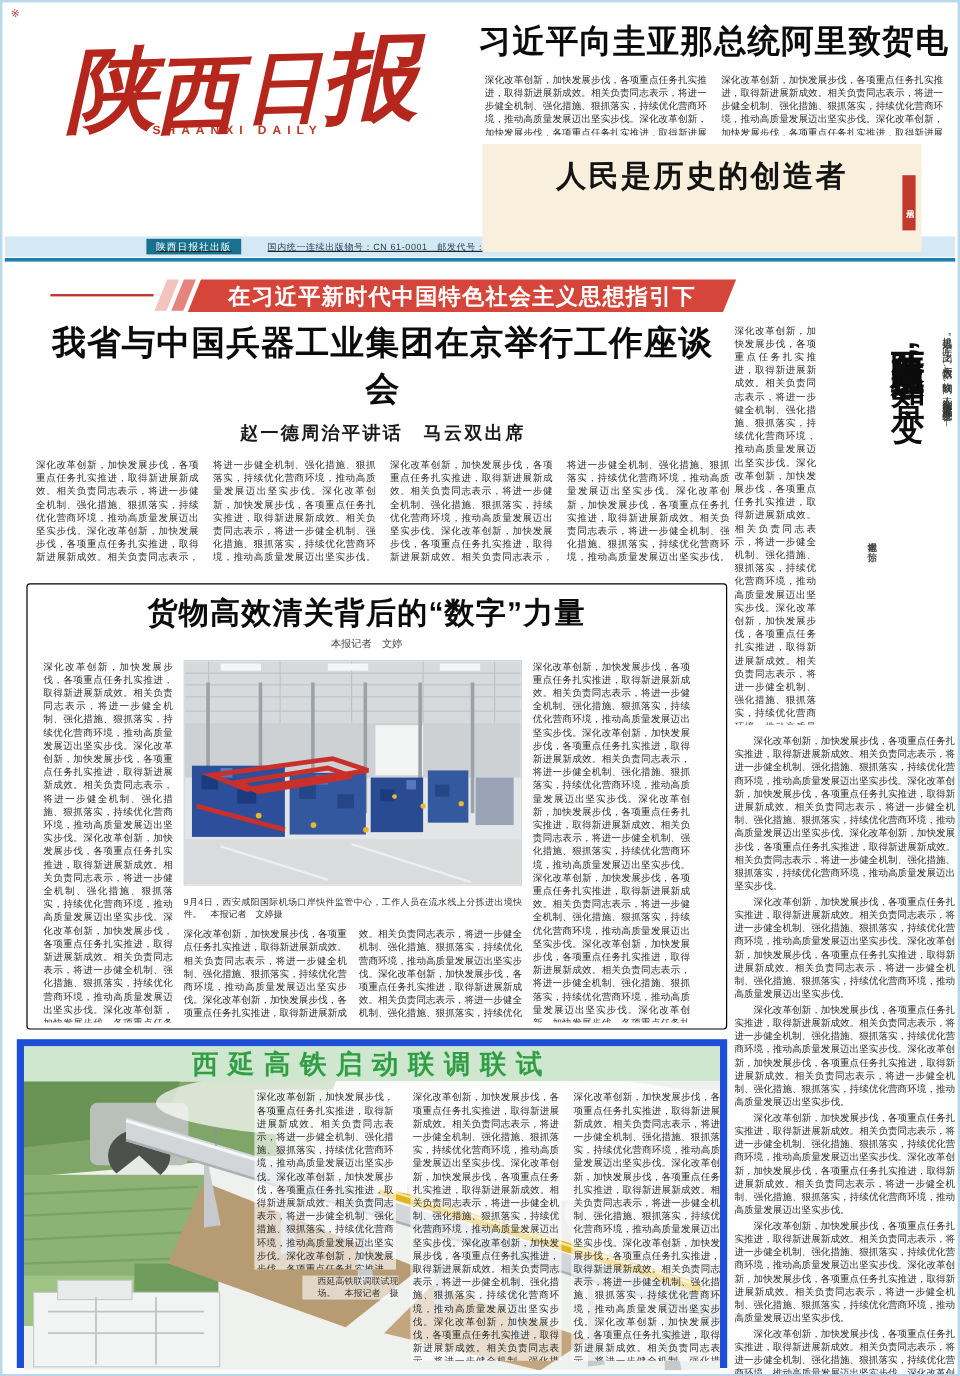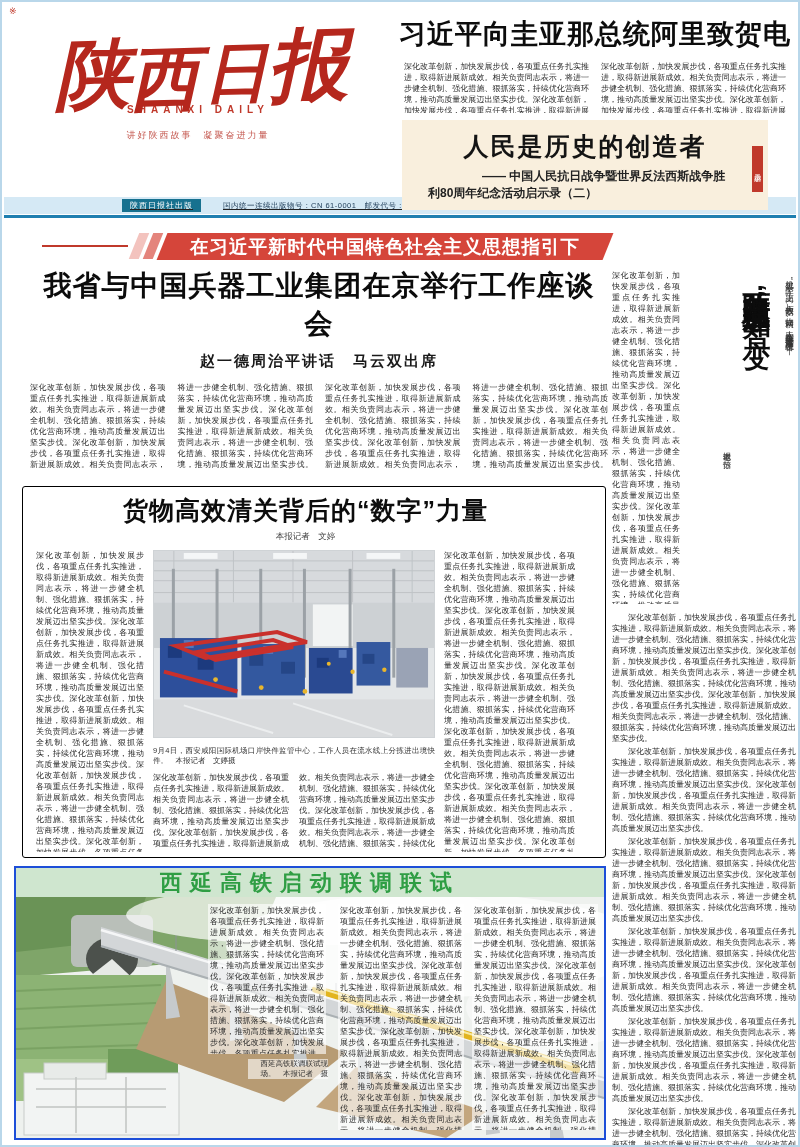--- a/index.html
+++ b/index.html
@@ -68,21 +68,21 @@
   .rb-byline { text-align:center; font-size:8.5px; color:#444; margin-top:4px; filter:blur(.3px); }
   .rb-row { display:flex; gap:9px; margin-top:7px; height:302px; }
   .rb-c1 { width:108px; height:100%; }
   .rb-mid { width:282px; }
   .rb-photo { width:282px; height:188px; border:1px solid #cfd3d6; }
   .rb-cap { margin-top:4px; font-size:7.5px; line-height:10px; color:#333; text-align:justify; filter:blur(.3px); height:22px; overflow:hidden; }
   .rb-mid-cols { margin-top:4px; height:78px; column-count:2; column-gap:10px; }
   .rb-c4 { flex:1; height:100%; }
   
   .greenbox { position:absolute; left:12px; top:864px; width:592px; height:274px;
-    border:2px solid #1d4ed8; background:#fff; }
+    border:6px solid #1d4ed8; background:#fff; }
   .gb-band { height:29px; background:#cfe6cf; text-align:center; }
   .gb-band span { font-size:22px; font-weight:bold; color:#2f9e44; letter-spacing:8px; line-height:29px; }
   .gb-photo { position:relative; width:100%; height:241px; overflow:hidden; }
   .gb-photo svg { position:absolute; left:0; top:0; }
   .gb-col { position:absolute; top:7px; background:rgba(255,255,255,.62); padding:1px 2px; }
   .gb-c1 { left:192px; width:118px; height:150px; }
   .gb-credit { position:absolute; left:232px; top:162px; width:80px; font-size:7.5px; line-height:10px;
     color:#333; text-align:right; filter:blur(.3px); background:rgba(255,255,255,.6); }
   .gb-c2 { left:322px; width:126px; height:226px; }
   .gb-c3 { left:456px; width:126px; height:226px; }
@@ -102,38 +102,36 @@
 
 <div class="page">
 
   <div class="corner-mark">※</div>
 
   <div class="masthead">
     <div class="mh-title">
       <span>陕</span><span>西</span><span>日</span><span>报</span>
     </div>
     <div class="mh-sub">SHAANXI DAILY</div>
-    <div class="mh-slogan">讲好陕西故事　凝聚奋进力量</div>
   </div>
 
   <div class="infobar">
     <span class="badge">陕西日报社出版</span>
     <span class="info">国内统一连续出版物号：CN 61-0001　邮发代号：51-1　第29248期</span>
   </div>
   <div class="toprule"></div>
 
   <div class="tr-zone">
     <div class="tr-headline">习近平向圭亚那总统阿里致贺电</div>
     <div class="tr-cols">
       <div class="c ftxt">深化改革创新，加快发展步伐，各项重点任务扎实推进，取得新进展新成效。相关负责同志表示，将进一步健全机制、强化措施、狠抓落实，持续优化营商环境，推动高质量发展迈出坚实步伐。深化改革创新，加快发展步伐，各项重点任务扎实推进，取得新进展新成效。相关负责同志表示，将进一步健全机制、强化措施、狠抓落实，持续优化营商环境，推动高质量发展迈出坚实步伐。深化改革创新，加快发展步伐，各项重点任务扎实推进，取得新进展新成效。相关负责同志表示，将进一步健全机制、强化措施、狠抓落实，持续优化营商环境，推动高质量发展迈出坚实步伐。深化改革创新，加快发展步伐，各项重点任务扎实推进，取得新进展新成效。相关负责同志表示，将进一步健全机制、强化措施、狠抓落实，持续优化营商环境，推动高质量发展迈出坚实步伐。深化改革创新，加快发展步伐，各项重点任务扎实推进，取得新进展新成效。相关负责同志表示，将进一步健全机制、强化措施、狠抓落实，持续优化营商环境，推动高质量发展迈出坚实步伐。</div>
       <div class="c ftxt">深化改革创新，加快发展步伐，各项重点任务扎实推进，取得新进展新成效。相关负责同志表示，将进一步健全机制、强化措施、狠抓落实，持续优化营商环境，推动高质量发展迈出坚实步伐。深化改革创新，加快发展步伐，各项重点任务扎实推进，取得新进展新成效。相关负责同志表示，将进一步健全机制、强化措施、狠抓落实，持续优化营商环境，推动高质量发展迈出坚实步伐。深化改革创新，加快发展步伐，各项重点任务扎实推进，取得新进展新成效。相关负责同志表示，将进一步健全机制、强化措施、狠抓落实，持续优化营商环境，推动高质量发展迈出坚实步伐。深化改革创新，加快发展步伐，各项重点任务扎实推进，取得新进展新成效。相关负责同志表示，将进一步健全机制、强化措施、狠抓落实，持续优化营商环境，推动高质量发展迈出坚实步伐。深化改革创新，加快发展步伐，各项重点任务扎实推进，取得新进展新成效。相关负责同志表示，将进一步健全机制、强化措施、狠抓落实，持续优化营商环境，推动高质量发展迈出坚实步伐。</div>
     </div>
     <div class="cream-box">
       <div class="cream-title">人民是历史的创造者</div>
-      <div class="cream-sub">—— 中国人民抗日战争暨世界反法西斯战争胜利80周年纪念活动启示录（二）</div>
       <div class="cream-tag">启示录</div>
     </div>
   </div>
 
   <div class="lead-zone">
     <div class="kicker-row">
       <div class="kicker-line"></div>
       <div class="kicker-slash ks1"></div>
       <div class="kicker-slash ks2"></div>
       <div class="kicker-banner">

